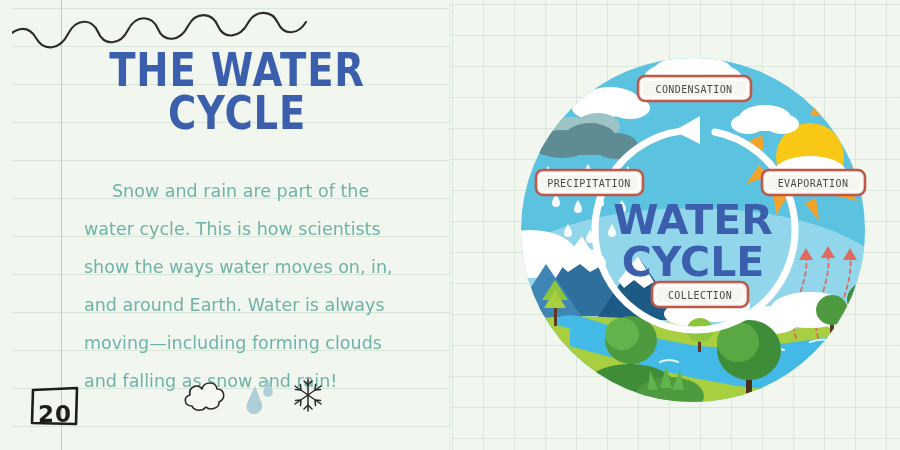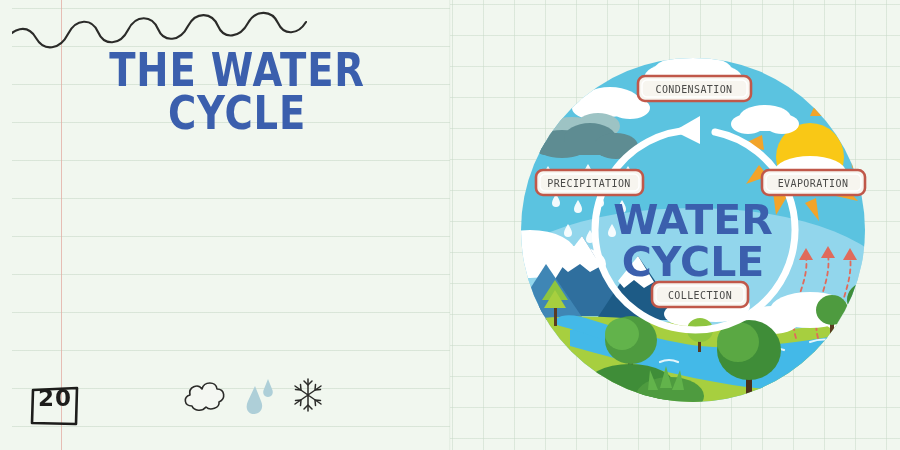--- a/index.html
+++ b/index.html
@@ -52,21 +52,21 @@
     line-height:38px;
     text-indent:28px;
   }
   .weather-icons{
     position:absolute;left:168px;top:372px;width:160px;height:45px;
     display:flex;align-items:center;gap:14px;
   }
   .pagenum{
     position:absolute;
     width:50px;height:42px;
-    display:flex;align-items:flex-start;justify-content:center;
+    display:flex;align-items:flex-end;justify-content:center;
     color:#1d1d1b;
     font-family:"DejaVu Sans", sans-serif;
     font-size:23px;font-weight:bold;
     letter-spacing:1px;
   }
   .pagenum.left{left:18px;top:385px;}
   .pagenum .box{position:absolute;left:0;top:0;width:100%;height:100%;}
   .pagenum .num{position:relative;z-index:2;}
 
   
@@ -105,20 +105,21 @@
                C 130 6, 146 7, 152 21 C 158 35, 174 34, 182 18
                C 190 3, 206 4, 212 18 C 218 32, 234 30, 242 15
                C 250 1, 266 2, 272 15 C 278 28, 292 27, 300 14" fill="none" stroke="#2b2b29" stroke-width="2.1" stroke-linecap="round"></path>
     </svg>
 
     <div class="page-title">
       <span>THE WATER</span>
       <span class="l2">CYCLE</span>
     </div>
 
+    <div class="body-copy">Snow and rain are part of the water cycle. This is how scientists show the ways water moves on, in, and around Earth. Water is always moving—including forming clouds and falling as snow and rain!</div>
 
     <div class="weather-icons">
       <svg width="48" height="40" viewBox="0 0 48 40">
         <path d="M12 31 C4 31,3 22,10 20 C8 12,18 8,22 14 C24 6,36 6,37 14
                  C45 14,46 24,39 27 C40 33,30 36,26 32 C22 37,14 36,12 31 Z" fill="#f4f7f2" stroke="#2b2b29" stroke-width="1.6" stroke-linejoin="round"></path>
       </svg>
       <svg width="34" height="42" viewBox="0 0 34 42">
         <path d="M12 40 C5 40,3 33,6 27 L13 12 L19 27 C22 33,19 40,12 40 Z" fill="#aecfd8"></path>
         <path d="M26 23 C22 23,20 19,22 15 L26 5 L30 15 C32 19,30 23,26 23 Z" fill="#aecfd8"></path>
       </svg>

